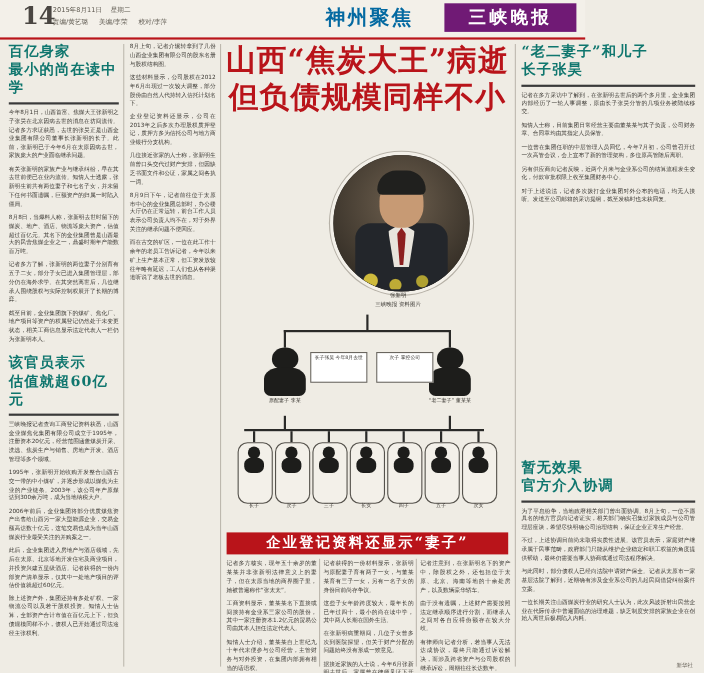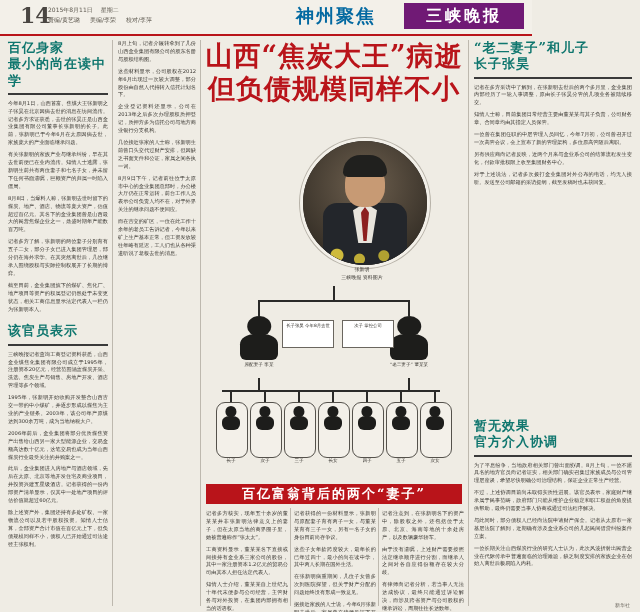--- a/index.html
+++ b/index.html
@@ -92,20 +92,21 @@
     <div class="rule"></div>
     <div class="body">
       <p>今年8月1日，山西首富、焦煤大王张新明之子张昊在北京因病去世的消息在坊间流传。记者多方求证获悉，去世的张昊正是山西金业集团有限公司董事长张新明的长子。此前，张新明已于今年6月在太原因病去世，家族庞大的产业面临继承问题。</p>
       <p>有关张新明的家族产业与继承纠纷，早在其去世前便已在业内流传。知情人士透露，张新明生前共有两位妻子和七名子女，并未留下任何书面遗嘱，巨额资产的归属一时陷入僵局。</p>
       <p>8月8日，当爆料人称，张新明去世时留下的煤炭、地产、酒店、物流等庞大资产，估值超过百亿元。其名下的金业集团曾是山西最大的民营焦煤企业之一，鼎盛时期年产能数百万吨。</p>
       <p>记者多方了解，张新明的两位妻子分别育有五子二女，部分子女已进入集团管理层，部分仍在海外求学。在其突然离世后，几位继承人围绕股权与实际控制权展开了长期的博弈。</p>
       <p>截至目前，金业集团旗下的煤矿、焦化厂、地产项目等资产的权属登记仍然处于未变更状态，相关工商信息显示法定代表人一栏仍为张新明本人。</p>
     </div>
     <div style="height:6px"></div>
     <div class="hd">该官员表示</div>
+    <div class="hd">估值就超60亿元</div>
     <div class="rule"></div>
     <div class="body">
       <p>三峡晚报记者查询工商登记资料获悉，山西金业煤焦化集团有限公司成立于1995年，注册资本20亿元，经营范围涵盖煤炭开采、洗选、焦炭生产与销售、房地产开发、酒店管理等多个领域。</p>
       <p>1995年，张新明开始收购开发整合山西古交一带的中小煤矿，并逐步形成以煤焦为主业的产业链条。2003年，该公司年产原煤达到300余万吨，成为当地纳税大户。</p>
       <p>2006年前后，金业集团将部分优质煤焦资产出售给山西另一家大型能源企业，交易金额高达数十亿元，这笔交易也成为当年山西煤炭行业最受关注的并购案之一。</p>
       <p>此后，金业集团进入房地产与酒店领域，先后在太原、北京等地开发住宅及商业项目，并投资兴建五星级酒店。记者获得的一份内部资产清单显示，仅其中一处地产项目的评估价值就超过60亿元。</p>
       <p>除上述资产外，集团还持有多处矿权、一家物流公司以及若干股权投资。知情人士估算，全部资产合计市值在百亿元上下，但负债规模同样不小，债权人已开始通过司法途径主张权利。</p>
     </div>
   </div>
 
@@ -217,21 +218,21 @@
     <div class="lbl" style="left:180px;top:172px;width:30px;">五子</div>
 
     <div class="capsule" style="left:214px;top:116px;width:30px;height:54px;"></div>
     <div class="bust" style="left:220px;top:120px;width:18px;height:24px;">
         <div class="h"></div>
         <div class="s"></div>
       </div>
     <div class="lbl" style="left:214px;top:172px;width:30px;">次女</div>
   </div>
 
-  <div class="redbar">百亿富翁背后的两个“妻子”</div>
+  <div class="redbar">企业登记资料还显示“妻子”</div>
 
   <div class="colB1">
     <div class="body">
       <p>记者多方核实，现年五十余岁的董某某并非张新明法律意义上的妻子，但在太原当地的商界圈子里，她被普遍称作“张太太”。</p>
       <p>工商资料显示，董某某名下直接或间接持有金业系三家公司的股份，其中一家注册资本1.2亿元的贸易公司由其本人担任法定代表人。</p>
       <p>知情人士介绍，董某某自上世纪九十年代末便参与公司经营，主管财务与对外投资，在集团内部拥有相当的话语权。</p>
 
     </div>
   </div>
   <div class="colB2">

